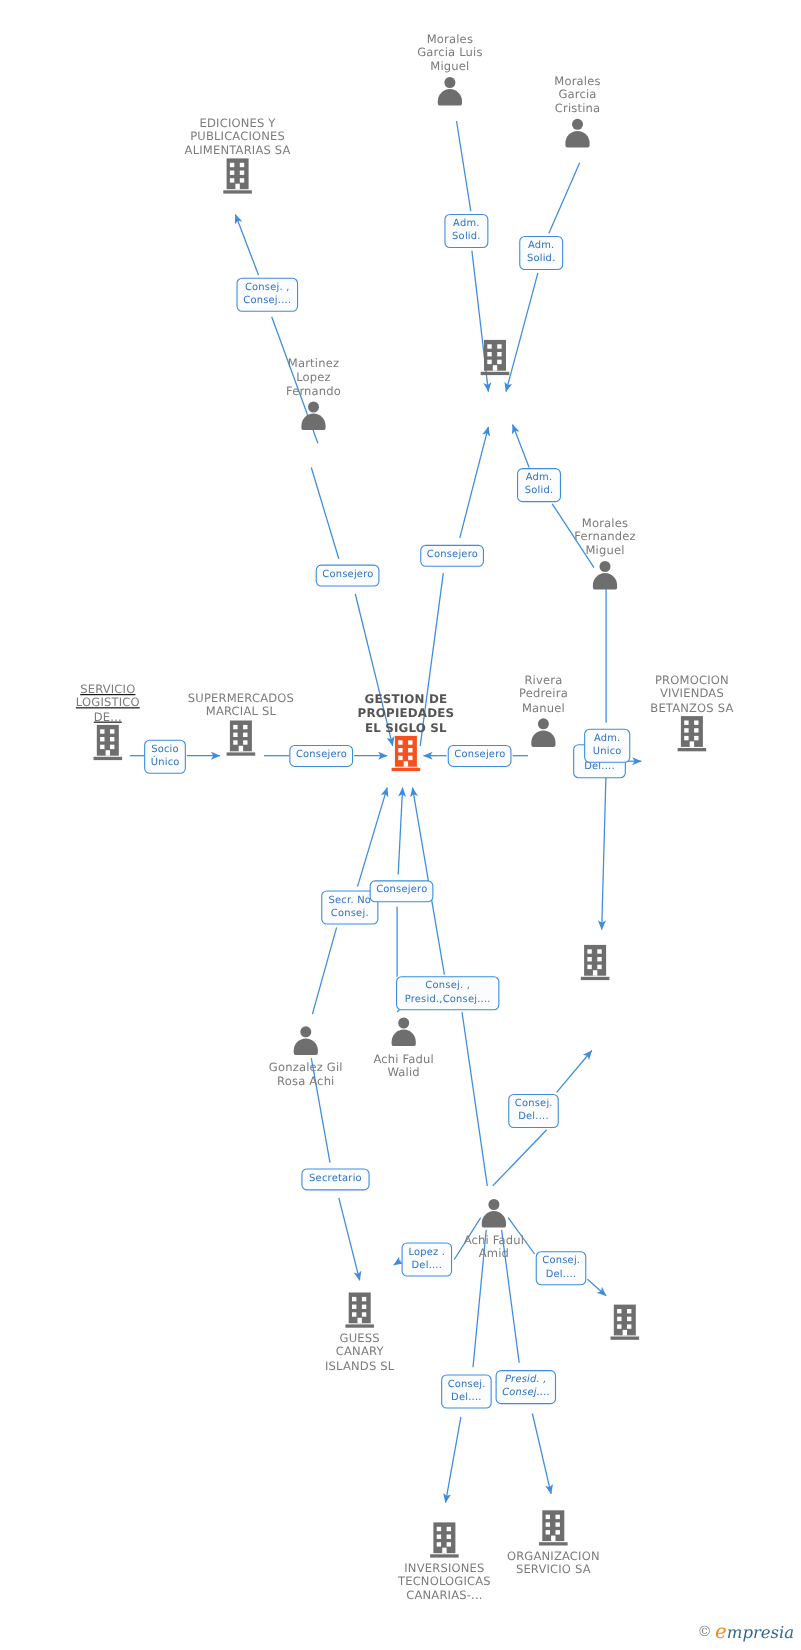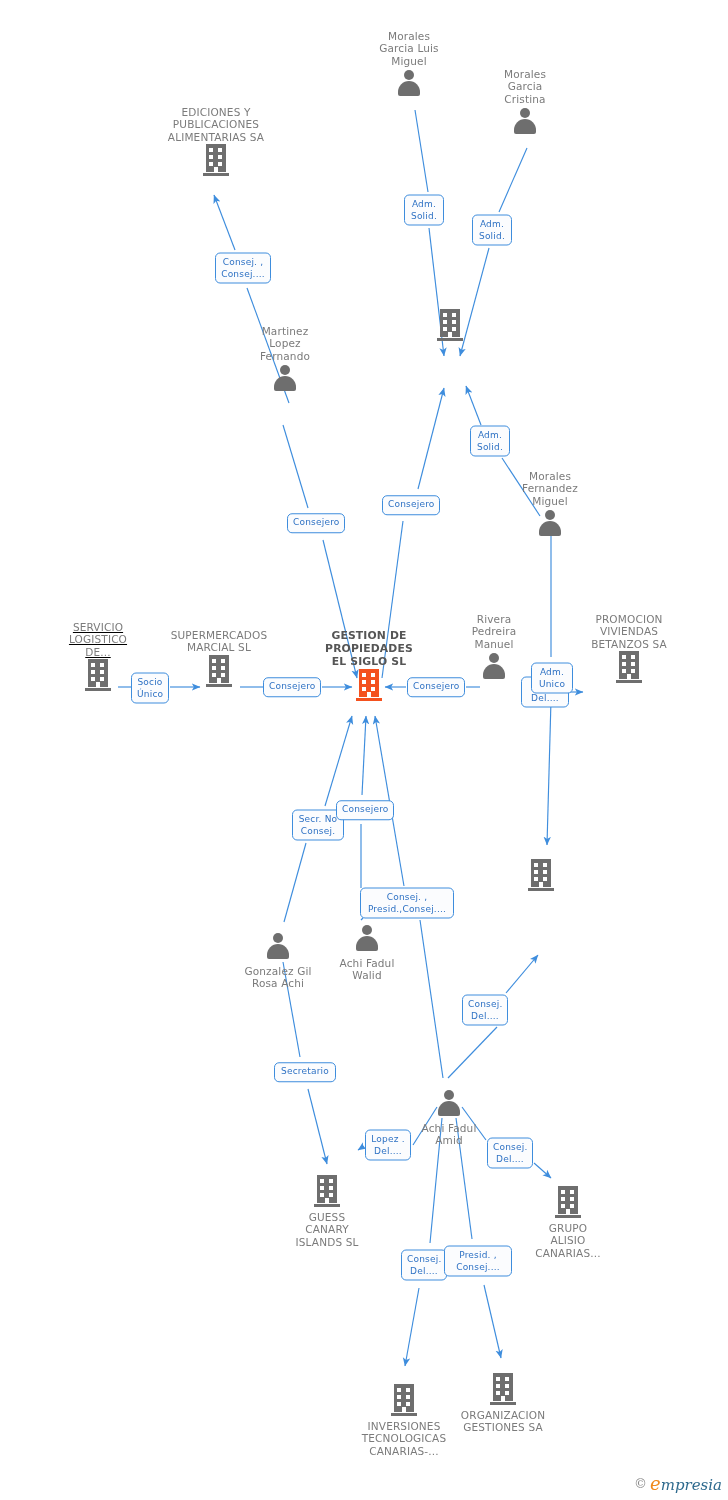--- a/index.html
+++ b/index.html
@@ -174,34 +174,31 @@
 Amid</div>
       </div>
       <div class="node company" style="left: 327px; top: 1174px;">
         <div class="icon"><span class="bld"><span class="body"></span><span class="base"></span><span class="w" style="left: 6px; top: 4px;"></span><span class="w" style="left: 6px; top: 11px;"></span><span class="w" style="left: 6px; top: 18px;"></span><span class="w" style="left: 15px; top: 4px;"></span><span class="w" style="left: 15px; top: 11px;"></span><span class="w" style="left: 15px; top: 18px;"></span><span class="w" style="left: 11px; top: 23px; width: 4px; height: 5px;"></span></span></div>
         <div class="nlabel">GUESS
 CANARY
 ISLANDS SL</div>
       </div>
       <div class="node company" style="left: 568px; top: 1185px;">
         <div class="icon"><span class="bld"><span class="body"></span><span class="base"></span><span class="w" style="left: 6px; top: 4px;"></span><span class="w" style="left: 6px; top: 11px;"></span><span class="w" style="left: 6px; top: 18px;"></span><span class="w" style="left: 15px; top: 4px;"></span><span class="w" style="left: 15px; top: 11px;"></span><span class="w" style="left: 15px; top: 18px;"></span><span class="w" style="left: 11px; top: 23px; width: 4px; height: 5px;"></span></span></div>
-        <div class="nlabel">GRUPO
-ALISIO
-CANARIAS...</div>
       </div>
       <div class="node company" style="left: 404px; top: 1383px;">
         <div class="icon"><span class="bld"><span class="body"></span><span class="base"></span><span class="w" style="left: 6px; top: 4px;"></span><span class="w" style="left: 6px; top: 11px;"></span><span class="w" style="left: 6px; top: 18px;"></span><span class="w" style="left: 15px; top: 4px;"></span><span class="w" style="left: 15px; top: 11px;"></span><span class="w" style="left: 15px; top: 18px;"></span><span class="w" style="left: 11px; top: 23px; width: 4px; height: 5px;"></span></span></div>
         <div class="nlabel">INVERSIONES
 TECNOLOGICAS
 CANARIAS-...</div>
       </div>
       <div class="node company" style="left: 503px; top: 1372px;">
         <div class="icon"><span class="bld"><span class="body"></span><span class="base"></span><span class="w" style="left: 6px; top: 4px;"></span><span class="w" style="left: 6px; top: 11px;"></span><span class="w" style="left: 6px; top: 18px;"></span><span class="w" style="left: 15px; top: 4px;"></span><span class="w" style="left: 15px; top: 11px;"></span><span class="w" style="left: 15px; top: 18px;"></span><span class="w" style="left: 11px; top: 23px; width: 4px; height: 5px;"></span></span></div>
         <div class="nlabel">ORGANIZACION
-GESTIONES SA</div>
+SERVICIO SA</div>
       </div>
     </div>
   <div id="chips-layer">
       <div class="chip" style="left: 243px; top: 268px; width: 56px;">Consej. ,
 Consej....</div>
       <div class="chip" style="left: 424px; top: 210px; width: 40px;">Adm.
 Solid.</div>
       <div class="chip" style="left: 492px; top: 230px; width: 40px;">Adm.
 Solid.</div>
       <div class="chip" style="left: 490px; top: 441px; width: 40px;">Adm.
@@ -223,21 +220,21 @@
 Presid.,Consej....</div>
       <div class="chip" style="left: 485px; top: 1010px; width: 46px;">Consej.
 Del....</div>
       <div class="chip" style="left: 305px; top: 1072px; width: 62px;">Secretario</div>
       <div class="chip" style="left: 388px; top: 1145px; width: 46px;">Lopez .
 Del....</div>
       <div class="chip" style="left: 510px; top: 1153px; width: 46px;">Consej.
 Del....</div>
       <div class="chip" style="left: 424px; top: 1265px; width: 46px;">Consej.
 Del....</div>
-      <div class="chip" style="left: 478px; top: 1261px; width: 68px;">Presid. ,
+      <div class="chip" style="left: 478px; top: 1261px; width: 55px; font-style: italic;">Presid. ,
 Consej....</div>
     </div>
 
   <div class="wm">
     <span class="c">©</span>
     <span><span class="e">e</span><span>mpresia</span></span>
   </div>
 </div>
 
 </body></html>

